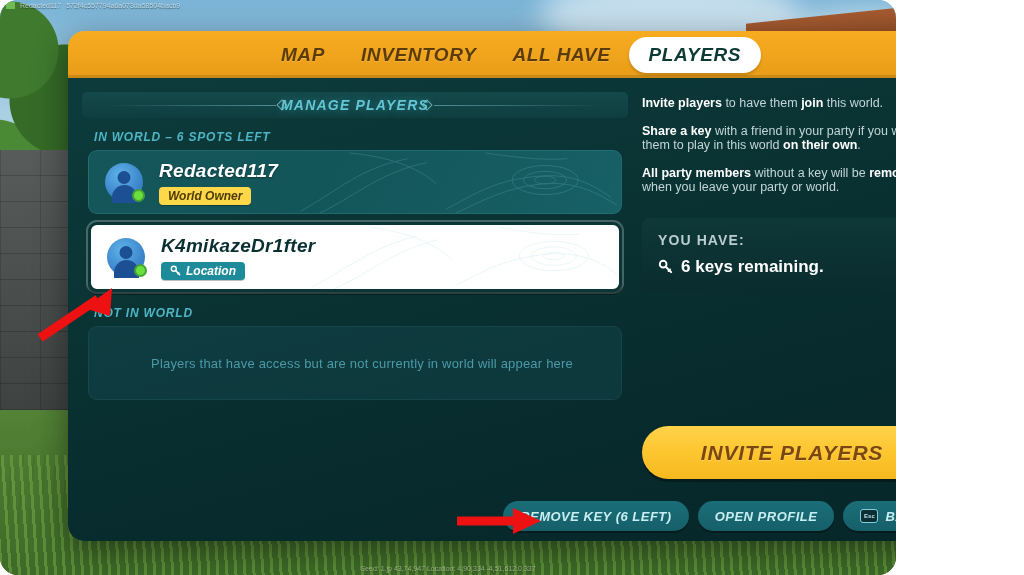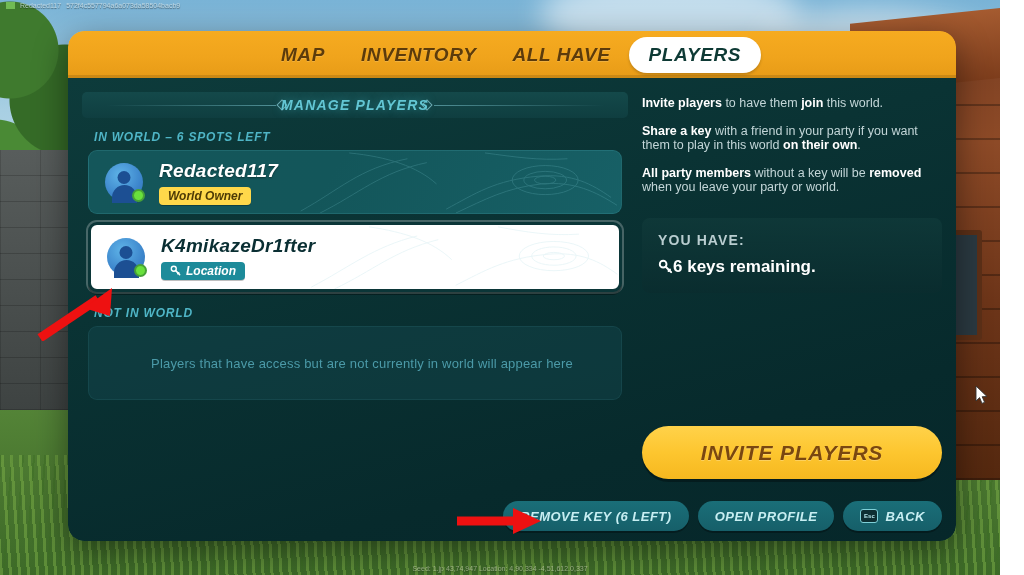--- a/index.html
+++ b/index.html
@@ -7,24 +7,25 @@
   html, body {
     width: 1024px;
     height: 575px;
     overflow: hidden;
     font-family: "Liberation Sans", sans-serif;
   }
 
   
   #stage {
     position: relative;
-    width: 1000px;
+    width: 896px;
     height: 575px;
     background: linear-gradient(180deg, #7fb6d8 0%, #9ec9e0 18%, #86b87a 42%, #5f9048 62%, #4b7d37 100%);
     overflow: hidden;
+    border-radius: 18px;
   }
   .bg-sky {
     position: absolute; left:0; top:0; width:1024px; height:200px;
     background: linear-gradient(180deg,#79b3d6 0%, #a8cfe3 55%, #bcd9e6 100%);
   }
   .bg-cloud {
     position:absolute; border-radius:50%;
     background: rgba(255,255,255,.55); filter: blur(14px);
   }
   .bg-grass {
@@ -260,21 +261,21 @@
   .info-p b { color:#ffffff; font-weight:bold; }
 
   .keys-box {
     margin-top:10px;
     background: linear-gradient(180deg, rgba(16,58,58,.75) 0%, rgba(10,44,46,.75) 100%);
     border-radius:8px;
     padding:14px 16px 16px 16px;
   }
   .keys-label { font-size:14px; font-weight:bold; letter-spacing:1.1px; color:#b9cdd0; }
   .keys-value {
-    margin-top:9px; display:flex; align-items:center; 
+    margin-top:9px; display:flex; align-items:center; gap:8px;
     font-size:17px; font-weight:bold; color:#ffffff;
   }
 
   .invite-btn {
     position:absolute; left:0; right:0; bottom:62px;
     height:53px; border-radius:27px;
     background: linear-gradient(180deg,#ffd24a 0%, #fdc62f 50%, #f6b81f 100%);
     border:none; cursor:pointer;
     display:flex; align-items:center; justify-content:center;
     font-style:italic; font-weight:bold; font-size:21px; letter-spacing:.8px;

